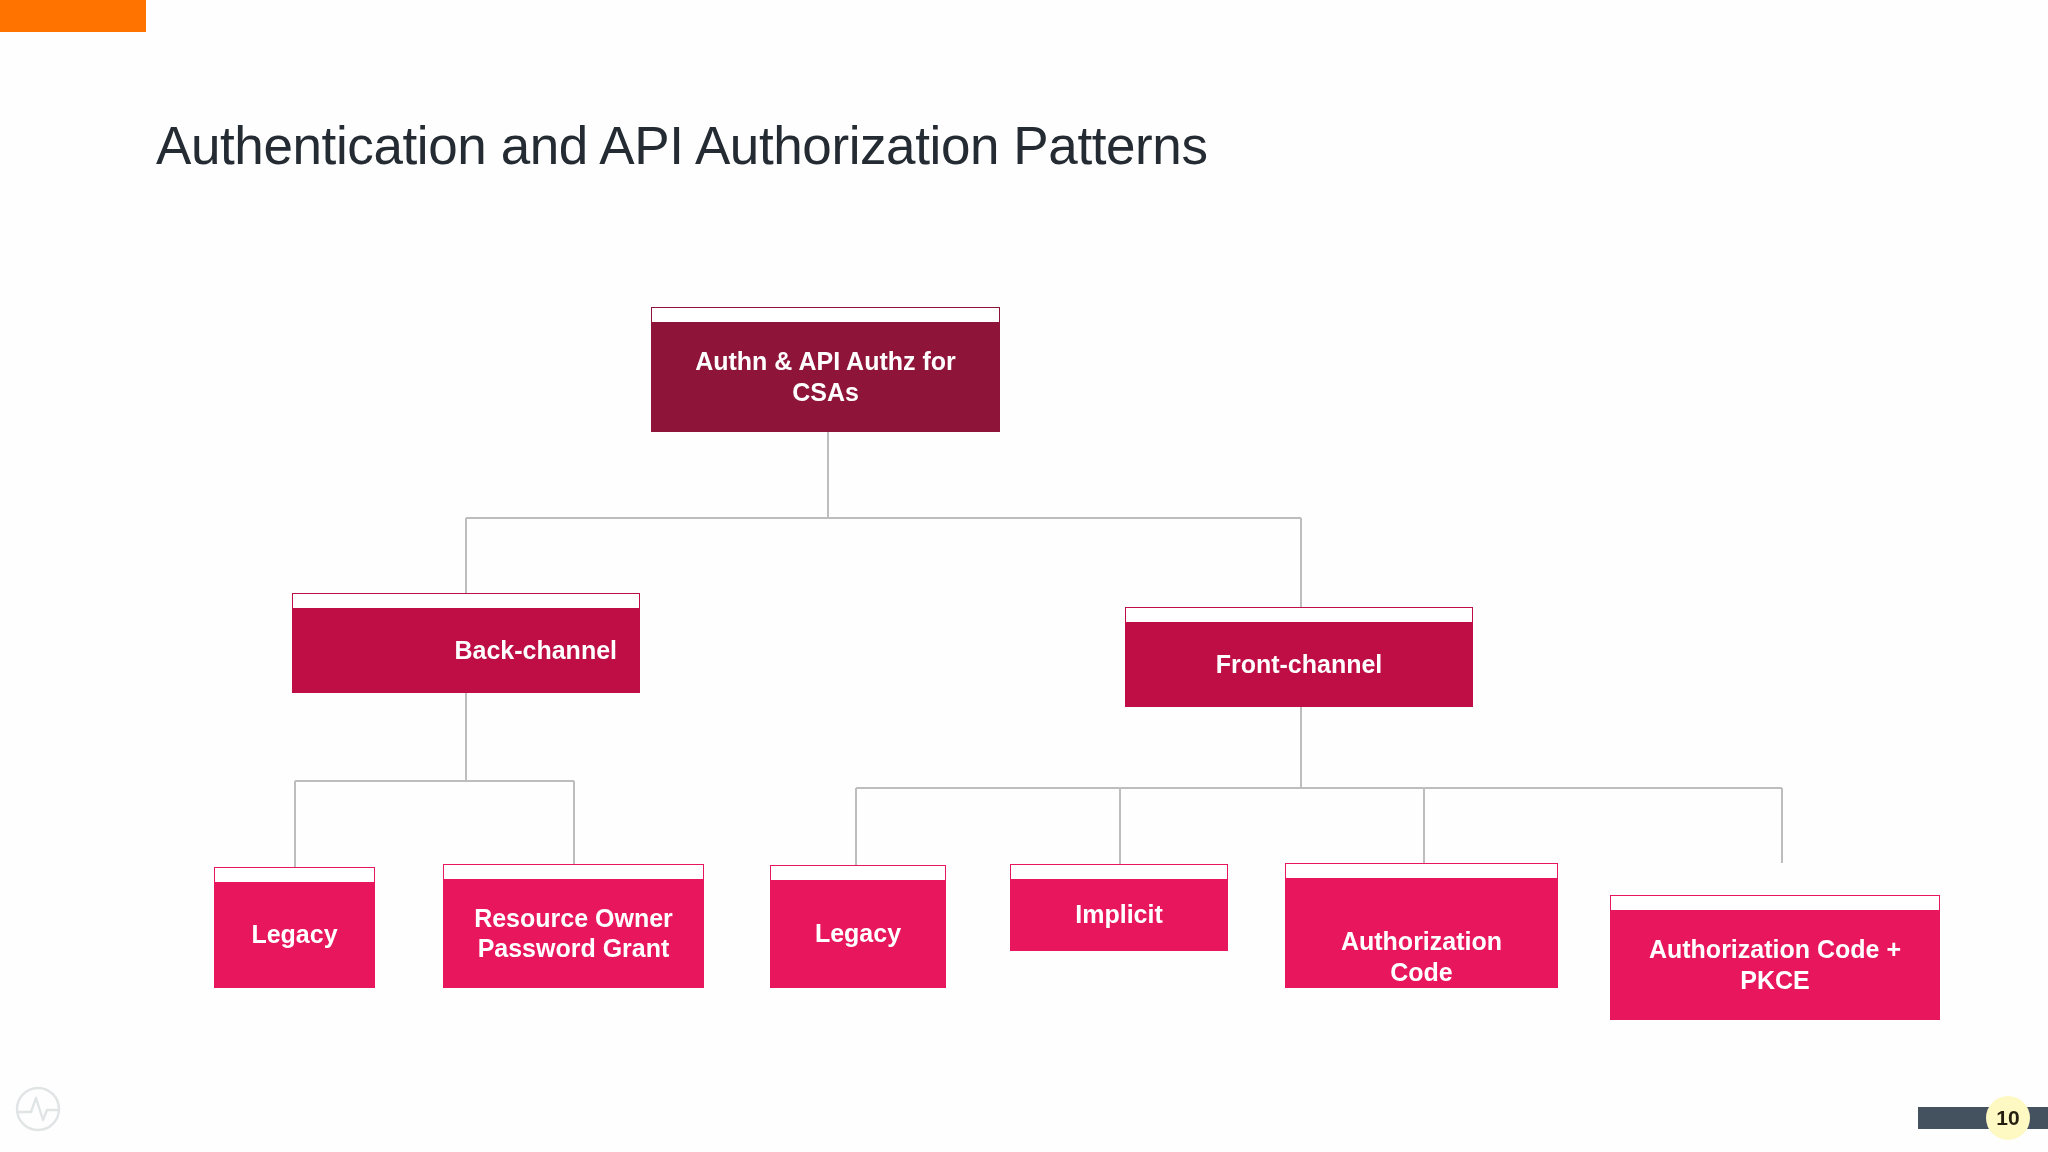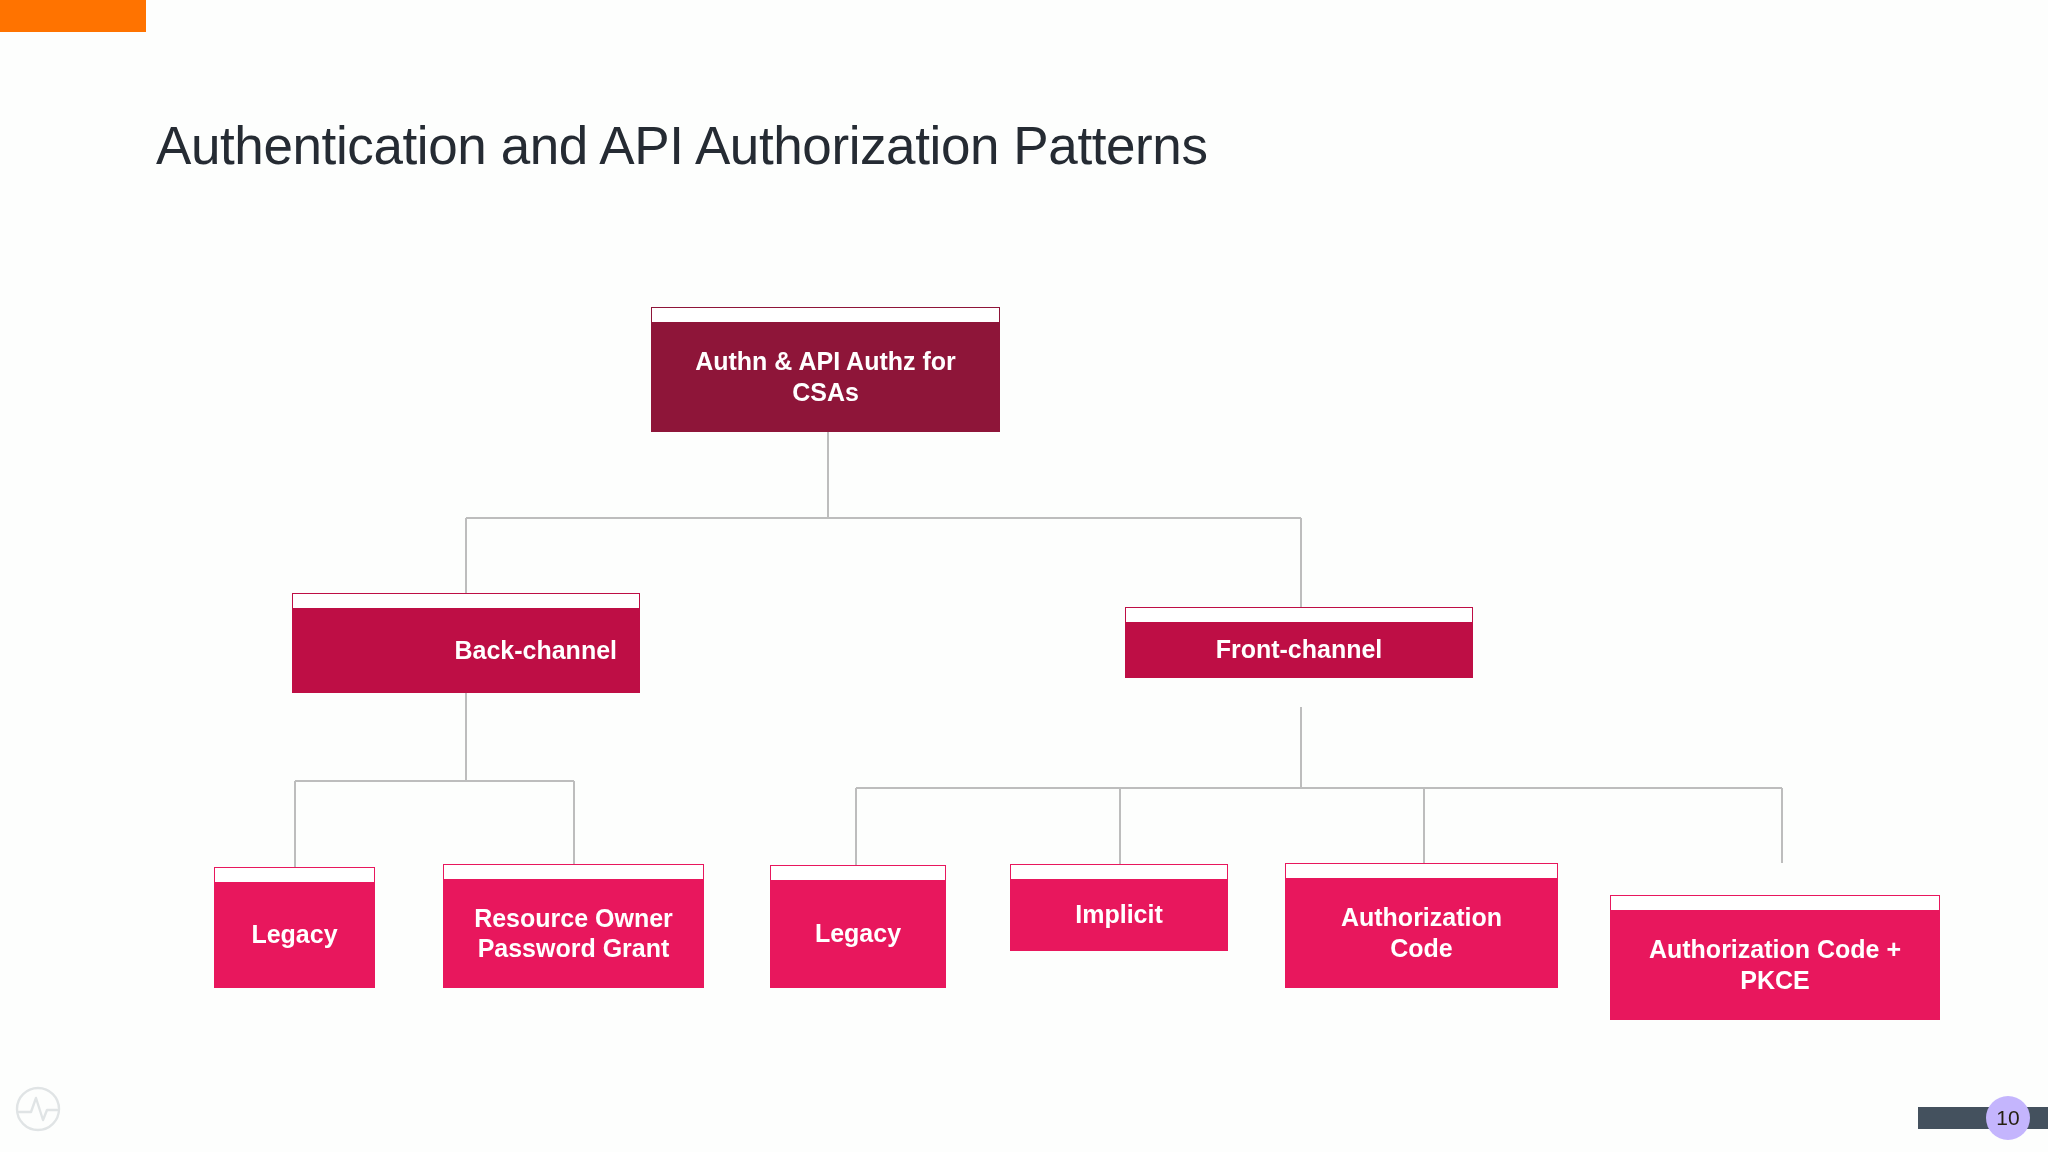--- a/index.html
+++ b/index.html
@@ -134,27 +134,28 @@
     height: 22px;
     background: #44515E;
   }
   #page-circle {
     position: absolute;
     left: 86px;
     top: 0px;
     width: 44px;
     height: 44px;
     border-radius: 50%;
-    background: #c4b5fd;
+    background: #fef9c3;
     display: flex;
     align-items: center;
     justify-content: center;
     color: #241F10;
     font-size: 21px;
     font-family: "Liberation Sans", sans-serif;
+    font-weight: bold;
   }
 </style>
 </head>
 <body>
 
 <div id="slide">
 
   <div id="accent-bar"></div>
 
   <div id="slide-title">Authentication and API Authorization Patterns</div>
@@ -186,21 +187,21 @@
     <div class="node level-root" style="left:651px; top:307px; width:349px; height:125px;">
       <span class="node-cap"></span>
       <span class="node-label">Authn &amp; API Authz for CSAs</span>
     </div>
 
     <div class="node level-mid" style="left:292px; top:593px; width:348px; height:100px;text-align:right;">
       <span class="node-cap"></span>
       <span class="node-label">Back-channel</span>
     </div>
 
-    <div class="node level-mid" style="left:1125px; top:607px; width:348px; height:71px;">
+    <div class="node level-mid" style="left:1125px; top:607px; width:348px; height:100px;">
       <span class="node-cap"></span>
       <span class="node-label">Front-channel</span>
     </div>
 
     <div class="node level-leaf" style="left:214px; top:867px; width:161px; height:121px;">
       <span class="node-cap"></span>
       <span class="node-label">Legacy</span>
     </div>
 
     <div class="node level-leaf" style="left:443px; top:864px; width:261px; height:124px;">
@@ -211,21 +212,21 @@
     <div class="node level-leaf" style="left:770px; top:865px; width:176px; height:123px;">
       <span class="node-cap"></span>
       <span class="node-label">Legacy</span>
     </div>
 
     <div class="node level-leaf" style="left:1010px; top:864px; width:218px; height:87px;">
       <span class="node-cap"></span>
       <span class="node-label">Implicit</span>
     </div>
 
-    <div class="node level-leaf" style="left:1285px; top:863px; width:273px; height:125px;">
+    <div class="node level-leaf" style="left:1285px; top:863px; width:273px; height:125px;align-items:flex-end;">
       <span class="node-cap"></span>
       <span class="node-label">Authorization Code</span>
     </div>
 
     <div class="node level-leaf" style="left:1610px; top:863px; width:330px; height:125px;margin-top:32px;">
       <span class="node-cap"></span>
       <span class="node-label">Authorization Code + PKCE</span>
     </div>
 
   </div>

